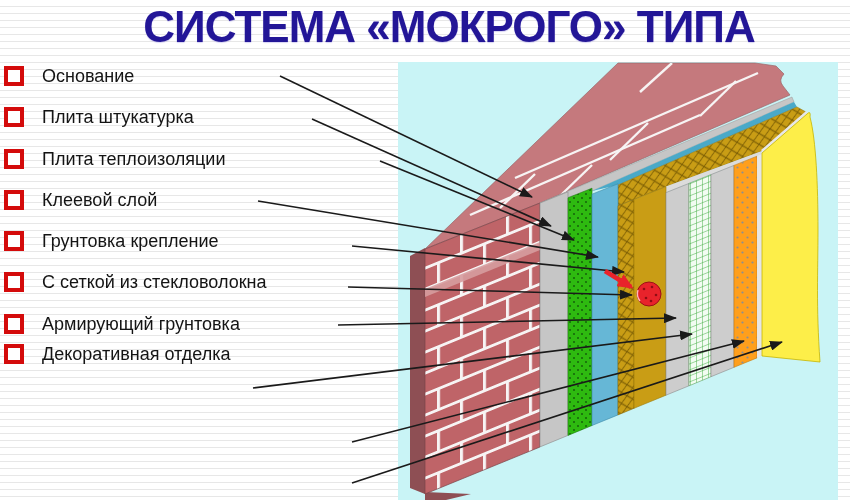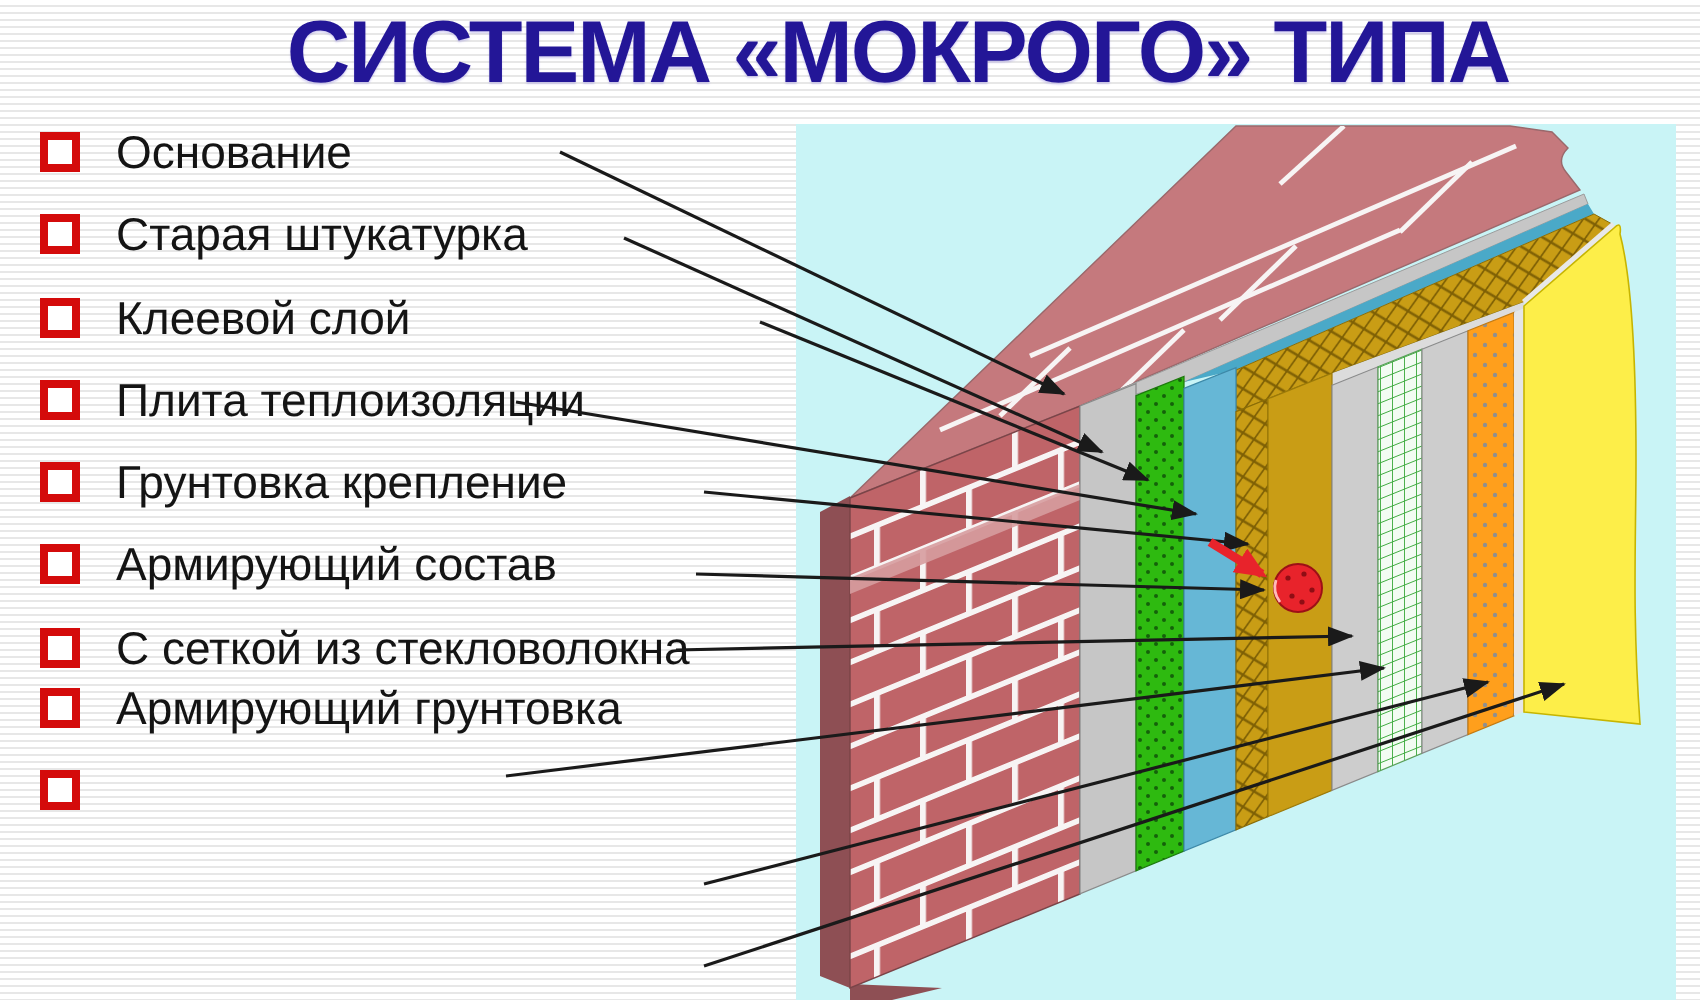--- a/index.html
+++ b/index.html
@@ -7,45 +7,44 @@
     width:850px;height:500px;overflow:hidden;
     background:repeating-linear-gradient(to bottom,#ffffff 0px,#ffffff 2.6px,#e7e7e7 2.6px,#e7e7e7 3.5px);
     font-family:"Liberation Sans",sans-serif;
   }
   .slide{position:relative;width:850px;height:500px;padding-left:48px;}
   .title{
     position:absolute;top:0;left:0;right:0;margin:0;text-align:center;
     font-size:44px;font-weight:bold;color:#231697;letter-spacing:-1px;line-height:54px;
     text-shadow:0 1px 1px rgba(140,130,220,.35);
   }
-  ul.legend{position:absolute;top:56px;left:20px;width:352px;margin:0;padding:0;list-style:none;
-    font-size:23px;color:#141414;}
+  ul.legend{position:absolute;top:56px;left:4px;width:352px;margin:0;padding:0;list-style:none;
+    font-size:18px;color:#141414;}
   ul.legend li{position:relative;padding-left:38px;line-height:41.3px;}
   ul.legend li:nth-child(9){margin-top:-11px;}
   .bullet{position:absolute;left:0;top:10px;width:12px;height:12px;border:4.5px solid #d40b0b;background:#ffffff;}
   svg.diagram{position:absolute;left:0;top:0;}
 </style>
 </head>
 <body>
 
 <div class="slide">
 
   <h1 class="title">СИСТЕМА «МОКРОГО» ТИПА</h1>
 
   <ul class="legend">
     <li><span class="bullet"></span><span>Основание</span></li>
-    <li><span class="bullet"></span><span>Старая штукатурка</span></li>
+    <li><span class="bullet"></span><span>Плита штукатурка</span></li>
     <li><span class="bullet"></span></li>
+    <li><span class="bullet"></span><span>Плита теплоизоляции</span></li>
     <li><span class="bullet"></span><span>Клеевой слой</span></li>
-    <li><span class="bullet"></span><span>Плита теплоизоляции</span></li>
     <li><span class="bullet"></span><span>Грунтовка крепление</span></li>
-    <li><span class="bullet"></span><span>Армирующий состав</span></li>
     <li><span class="bullet"></span><span>С сеткой из стекловолокна</span></li>
     <li><span class="bullet"></span><span>Армирующий грунтовка</span></li>
-    <li><span class="bullet"></span></li>
+    <li><span class="bullet"></span><span>Декоративная отделка</span></li>
   </ul>
 
   <svg class="diagram" width="850" height="500" viewBox="0 0 850 500">
     <defs>
       <pattern id="pbrick" width="46" height="42" patternUnits="userSpaceOnUse" patternTransform="skewY(-22.3)">
         <rect width="46" height="42" fill="#bf6468"></rect>
         <rect x="0" y="0" width="46" height="3" fill="#f7f4f4"></rect>
         <rect x="0" y="21" width="46" height="3" fill="#f7f4f4"></rect>
         <rect x="0" y="3" width="3" height="18" fill="#f7f4f4"></rect>
         <rect x="23" y="24" width="3" height="18" fill="#f7f4f4"></rect>

